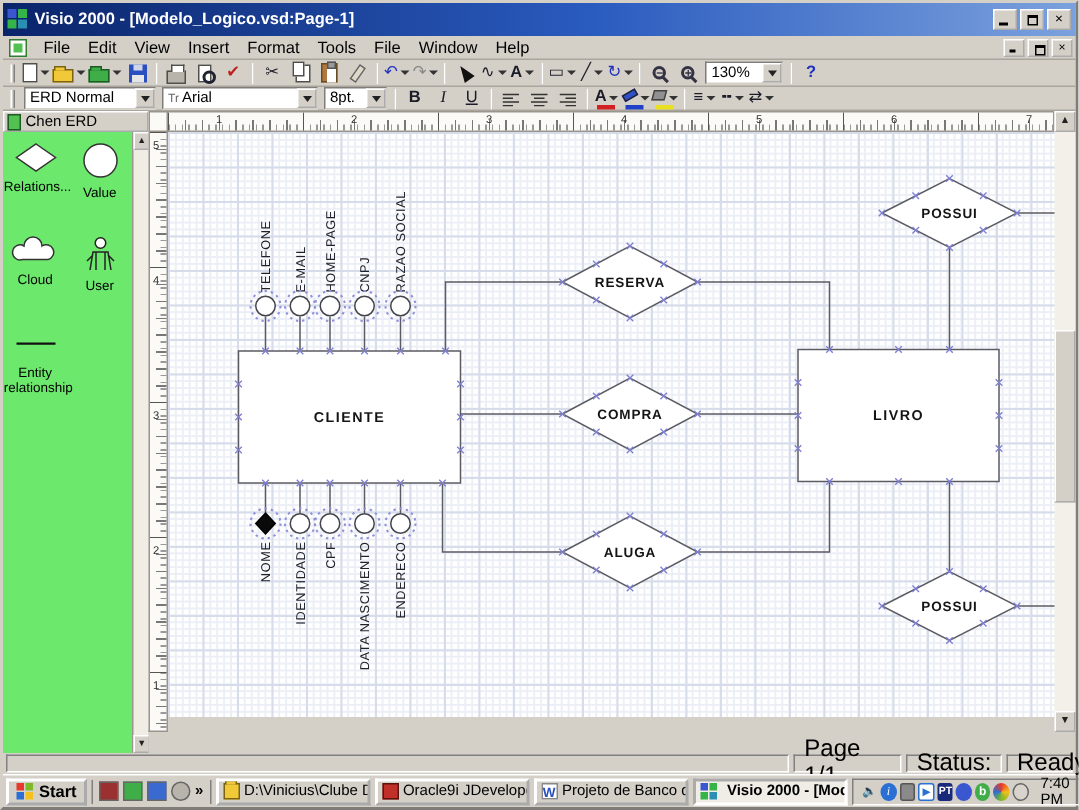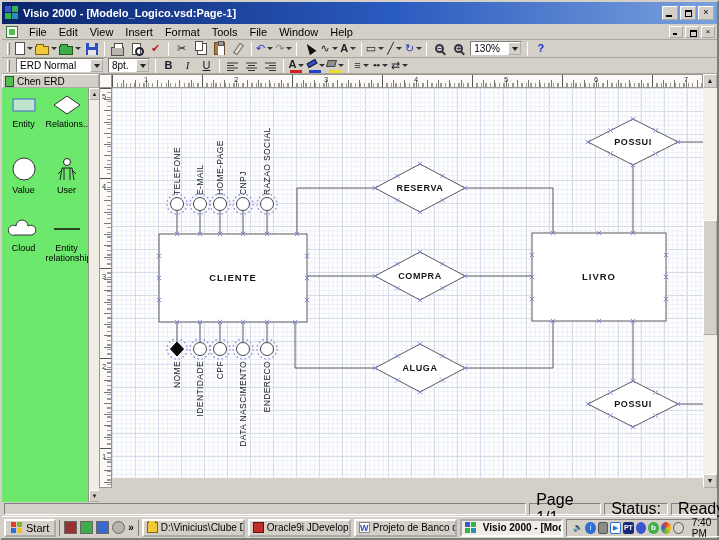--- a/index.html
+++ b/index.html
@@ -140,21 +140,21 @@
   
   .statusbar{position:absolute;left:0;right:0;bottom:22px;height:14px;background:#d4d0c8;
     display:flex;align-items:stretch;font-size:16px;gap:3px;padding:1px 2px;}
   .spanel{border:1px solid;border-color:#808080 #fff #fff #808080;padding:0 6px;display:flex;align-items:center;}
   .spanel.fill{flex:1;}
 
   
   .taskbar{position:absolute;left:0;right:0;bottom:0;height:22px;background:#d4d0c8;border-top:1px solid #fff;
     display:flex;align-items:center;gap:3px;padding:0 2px;font-size:10px;}
   .startbtn{height:18px;background:#d4d0c8;border:2px outset #fff;display:flex;align-items:center;gap:3px;
-    padding:0 5px;font-weight:normal;font-size:11px;}
+    padding:0 5px;font-weight:bold;font-size:11px;}
   .flag{width:12px;height:12px;display:grid;grid-template-columns:5px 5px;grid-template-rows:5px 5px;gap:1px;}
   .flag i{display:block;}
   .ql{display:flex;align-items:center;gap:3px;padding:0 4px;border-left:1px solid #808080;border-right:1px solid #808080;height:16px;}
   .qlicon{width:13px;height:13px;border:1px solid #666;}
   .chev{font-size:10px;font-weight:bold;}
   .task{height:18px;flex:0 0 103px;background:#d4d0c8;border:2px outset #fff;display:flex;align-items:center;gap:3px;
         padding:0 3px;overflow:hidden;white-space:nowrap;}
   .task.active{border:2px inset #fff;background:#efede6;font-weight:bold;}
   .task .ticon{width:11px;height:11px;flex:none;}
   .tray{margin-left:auto;height:18px;border:1px solid;border-color:#808080 #fff #fff #808080;
@@ -309,20 +309,27 @@
   </div>
 
   <div class="tb tb2">
     <span class="grip"></span>
     <span class="combo" style="width:88px">
       <span>ERD Normal</span>
       <span class="cdd">
           <i></i>
         </span>
     </span>
+    <span class="combo" style="width:104px">
+      <span style="font-size:8px;color:#666;margin-right:2px">Tr</span>
+      <span>Arial</span>
+      <span class="cdd">
+          <i></i>
+        </span>
+    </span>
     <span class="combo" style="width:42px">
       <span>8pt.</span>
       <span class="cdd">
           <i></i>
         </span>
     </span>
     <span class="sep"></span>
     <span class="tbtn">
         <span class="g" style="font-weight:bold">B</span>
       </span>
@@ -389,50 +396,44 @@
   </div>
 
   <div class="main">
 
     <div class="stencil">
       <div class="stitle">
         <span class="sticon"></span>
         <span>Chen ERD</span>
       </div>
       <div class="sbody">
-        <div class="sitem">
-          <svg width="30" height="22">
-              <rect x="4" y="5" width="22" height="12" fill="#bfe4ce" stroke="#3a6ad0"></rect>
-            </svg>
-          <span class="slabel">Entity</span>
-        </div>
         <div class="sitem">
           <svg width="30" height="22">
               <polygon points="15,2 28,11 15,20 2,11" fill="#fff" stroke="#333"></polygon>
             </svg>
           <span class="slabel">Relations...</span>
         </div>
         <div class="sitem">
           <svg width="30" height="26">
               <circle cx="15" cy="13" r="11" fill="#fff" stroke="#333"></circle>
             </svg>
           <span class="slabel">Value</span>
         </div>
         <div class="sitem">
+          <svg width="34" height="22">
+              <path d="M8,17 a5,5 0 1 1 1,-9 a6,6 0 0 1 12,0 a5,5 0 1 1 4,9 z" fill="#fff" stroke="#333"></path>
+            </svg>
+          <span class="slabel">Cloud</span>
+        </div>
+        <div class="sitem">
           <svg width="30" height="26">
               <circle cx="15" cy="6" r="3.5" fill="#fff" stroke="#222"></circle>
               <path d="M8,24 L10,12 L20,12 L22,24 M12,12 L12,24 M18,12 L18,24 M10,14 L6,18 M20,14 L24,18" fill="none" stroke="#222"></path>
             </svg>
           <span class="slabel">User</span>
-        </div>
-        <div class="sitem">
-          <svg width="34" height="22">
-              <path d="M8,17 a5,5 0 1 1 1,-9 a6,6 0 0 1 12,0 a5,5 0 1 1 4,9 z" fill="#fff" stroke="#333"></path>
-            </svg>
-          <span class="slabel">Cloud</span>
         </div>
         <div class="sitem">
           <svg width="34" height="22">
               <line x1="4" y1="11" x2="30" y2="11" stroke="#111" stroke-width="1.5"></line>
             </svg>
           <span class="slabel">Entity relationship</span>
         </div>
       </div>
       <div class="sscroll">
         <span class="sarr up">▲</span>

